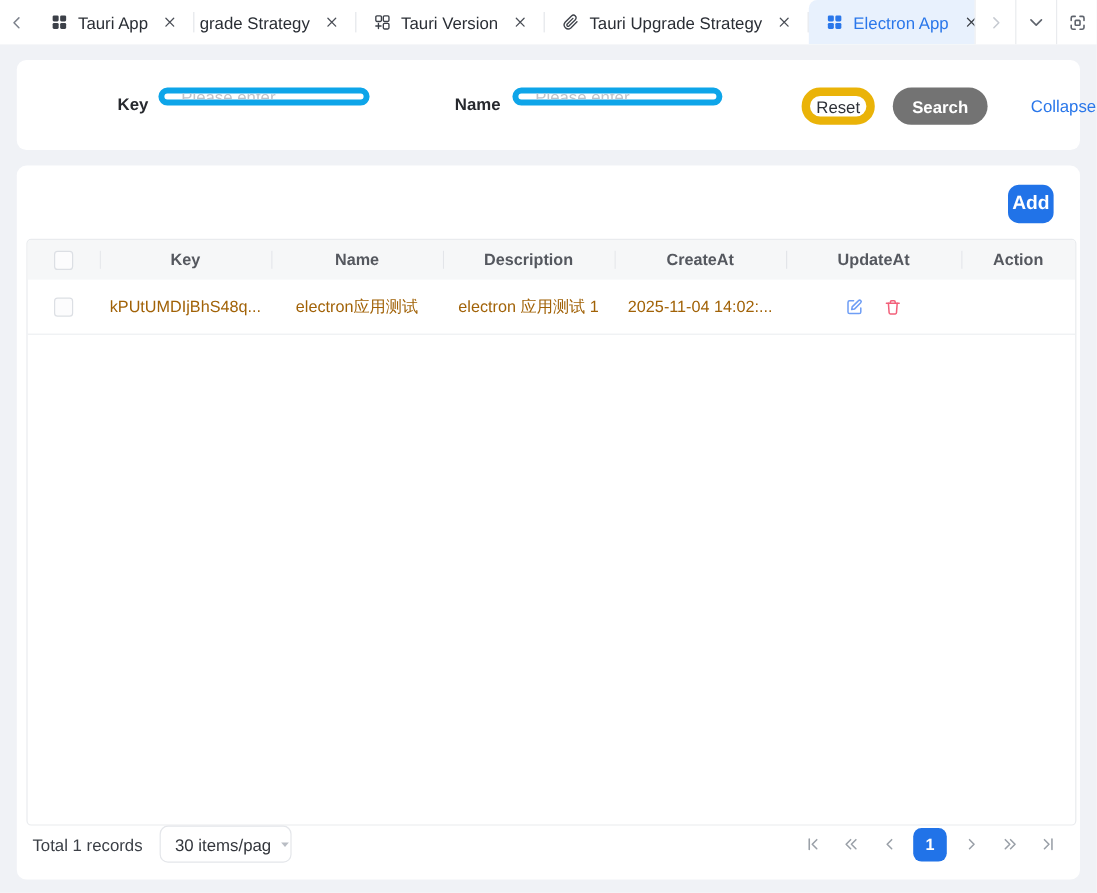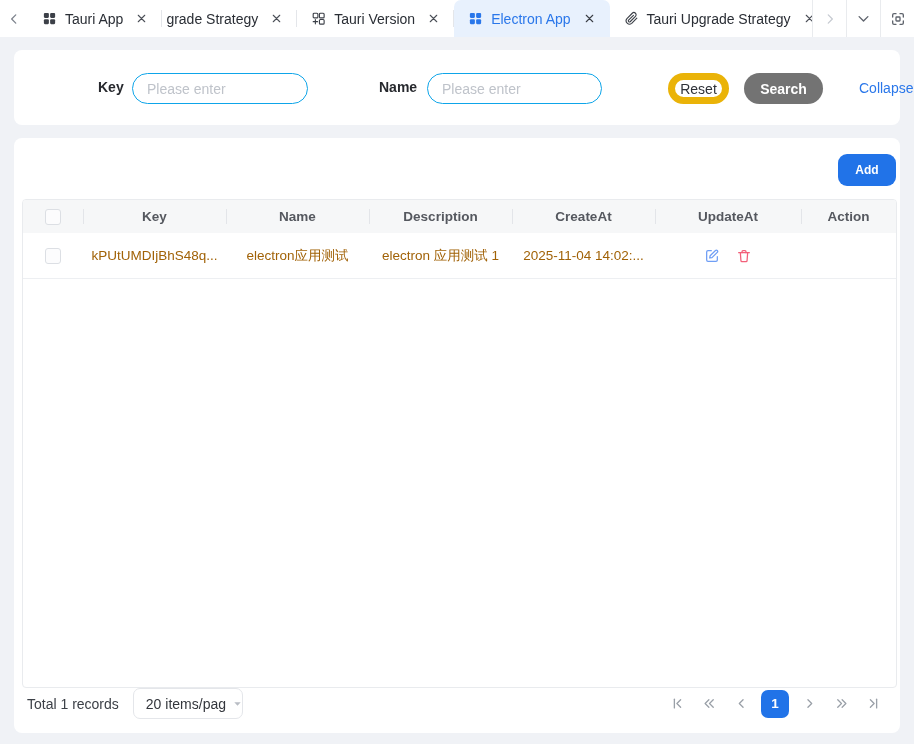--- a/index.html
+++ b/index.html
@@ -48,21 +48,21 @@
   .tabbar-ctrl.disabled { color:#c6cad1; }
 
   
   .card { position:absolute; left:14px; width:886px; background:#ffffff; border-radius:8px; }
   .filter-card { top:50px; height:75px; }
   .main-card { top:138px; height:595px; }
 
   
   .f-label { position:absolute; font-size:14px; font-weight:700; color:#27292e; top:29px; }
   .f-input {
-    position:absolute; top:23px; height:31px; border:1px solid #0ea5e9; border-radius:16px;
+    position:absolute; top:23px; height:15px; border:5px solid #0ea5e9; border-radius:16px;
     padding:0 14px; font-size:14px; color:#303338; outline:none; background:#fff;
     font-family:inherit;
   }
   .f-input::placeholder { color:#bfc3ca; }
   .btn { border:none; cursor:pointer; font-family:inherit; }
   .btn-reset {
     position:absolute; left:654px; top:23px; width:61px; height:31px;
     background:#fff; border:7px solid #eab308; border-radius:16px;
     font-size:14px; color:#2e3138;
   }
@@ -71,22 +71,22 @@
     background:#737373; border-radius:16px; font-size:14px; font-weight:700; color:#fff;
   }
   .collapse-link {
     position:absolute; left:816px; top:30px; display:flex; align-items:center; gap:3px;
     font-size:14px; color:#2a77ea; cursor:pointer;margin-left:29px;
   }
   .collapse-link svg { width:12px; height:12px; }
 
   
   .btn-add {
-    position:absolute; right:4px; top:16px; width:58px; height:32px;
-    background:#2173e8; border-radius:9px; font-size:12px; font-weight:700; color:#fff;
+    position:absolute; right:22px; top:16px; width:38px; height:32px;
+    background:#2173e8; border-radius:9px; font-size:16px; font-weight:700; color:#fff;
   }
 
   .table-wrap {
     position:absolute; left:8px; top:61px; width:875px; height:489px;
     border:1px solid #e9ebee; border-radius:4px; overflow:hidden; background:#fff;
   }
   .t-row { display:grid; grid-template-columns:60px 143px 143px 143px 143px 146px 1fr; }
   .t-head { background:#f6f7f8; height:33px; }
   .t-head .t-cell { font-weight:700; color:#55585f; font-size:13.5px; position:relative; }
   .t-head .t-cell + .t-cell::before {
@@ -177,45 +177,45 @@
           </svg>
       </span>
       <span>Tauri Version</span>
       <span class="close">
         <svg viewBox="0 0 24 24" fill="none" stroke="currentColor" stroke-width="2" stroke-linecap="round">
             <path d="M6 6l12 12M18 6L6 18"></path>
           </svg>
       </span>
     </div>
 
+    <div class="tab">
+      <span class="tab-icon">
+        <svg viewBox="0 0 24 24" fill="none" stroke="currentColor" stroke-width="1.8" stroke-linecap="round" stroke-linejoin="round">
+            <path d="M20.5 11.5l-8.2 8.2a5.4 5.4 0 0 1-7.6-7.6l8.5-8.5a3.6 3.6 0 0 1 5.1 5.1l-8.5 8.5a1.8 1.8 0 0 1-2.5-2.5l7.8-7.8"></path>
+          </svg>
+      </span>
+      <span>Tauri Upgrade Strategy</span>
+      <span class="close">
+        <svg viewBox="0 0 24 24" fill="none" stroke="currentColor" stroke-width="2" stroke-linecap="round">
+            <path d="M6 6l12 12M18 6L6 18"></path>
+          </svg>
+      </span>
+    </div>
+
     <div class="tab active">
       <span class="tab-icon">
         <svg viewBox="0 0 24 24" fill="currentColor">
             <rect x="3" y="3" width="8" height="8" rx="1.8"></rect>
             <rect x="13" y="3" width="8" height="8" rx="1.8"></rect>
             <rect x="3" y="13" width="8" height="8" rx="1.8"></rect>
             <rect x="13" y="13" width="8" height="8" rx="1.8"></rect>
           </svg>
       </span>
       <span>Electron App</span>
       <span class="close" style="color:#3a3e45;">
-        <svg viewBox="0 0 24 24" fill="none" stroke="currentColor" stroke-width="2" stroke-linecap="round">
-            <path d="M6 6l12 12M18 6L6 18"></path>
-          </svg>
-      </span>
-    </div>
-
-    <div class="tab">
-      <span class="tab-icon">
-        <svg viewBox="0 0 24 24" fill="none" stroke="currentColor" stroke-width="1.8" stroke-linecap="round" stroke-linejoin="round">
-            <path d="M20.5 11.5l-8.2 8.2a5.4 5.4 0 0 1-7.6-7.6l8.5-8.5a3.6 3.6 0 0 1 5.1 5.1l-8.5 8.5a1.8 1.8 0 0 1-2.5-2.5l7.8-7.8"></path>
-          </svg>
-      </span>
-      <span>Tauri Upgrade Strategy</span>
-      <span class="close">
         <svg viewBox="0 0 24 24" fill="none" stroke="currentColor" stroke-width="2" stroke-linecap="round">
             <path d="M6 6l12 12M18 6L6 18"></path>
           </svg>
       </span>
     </div>
   </div>
 
   <div class="tabbar-right">
     <div class="tabbar-ctrl disabled">
       <span>
@@ -304,21 +304,21 @@
             </svg>
         </span>
       </div>
     </div>
   </div>
 
   <div class="footer">
     <span class="total-text">Total 1 records</span>
 
     <div class="page-size">
-      <span>20 items/pag</span>
+      <span>30 items/pag</span>
       <span class="caret">
         <svg width="11" height="11" viewBox="0 0 24 24" fill="currentColor">
             <path d="M5 9h14l-7 8z"></path>
           </svg>
       </span>
     </div>
 
     <div class="pager">
       <span class="pg-btn">
         <svg viewBox="0 0 24 24" fill="none" stroke="currentColor" stroke-width="2.1" stroke-linecap="round" stroke-linejoin="round">

